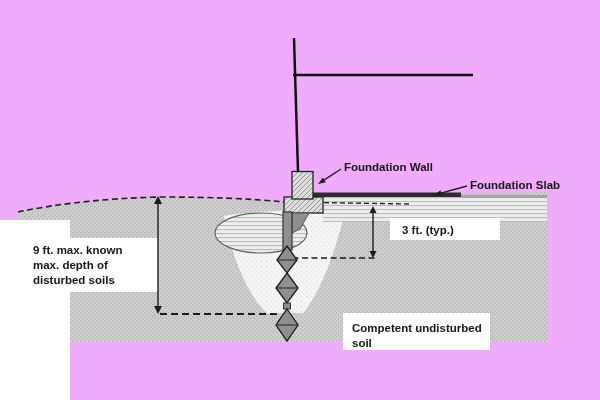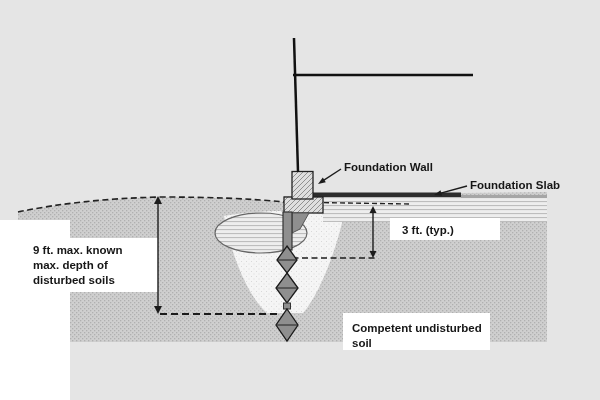--- a/index.html
+++ b/index.html
@@ -1,16 +1,16 @@
 <!DOCTYPE html>
 <html><head>
 <meta charset="utf-8">
 <style>
   html,body{margin:0;padding:0;background:#ffffff;}
-  .stage{position:relative;width:600px;height:400px;background:#e5e5e5;overflow:hidden;
+  .stage{position:relative;width:600px;height:400px;background:#f0abfc;overflow:hidden;
          font-family:"Liberation Sans",sans-serif;}
   svg text{font-family:"Liberation Sans",sans-serif;font-size:11.5px;font-weight:600;fill:#161616;}
 </style>
 </head>
 <body>
 
 <div class="stage">
 <svg width="600" height="400" viewBox="0 0 600 400">
   <defs>
     <pattern id="stipple" width="4" height="4" patternUnits="userSpaceOnUse">

